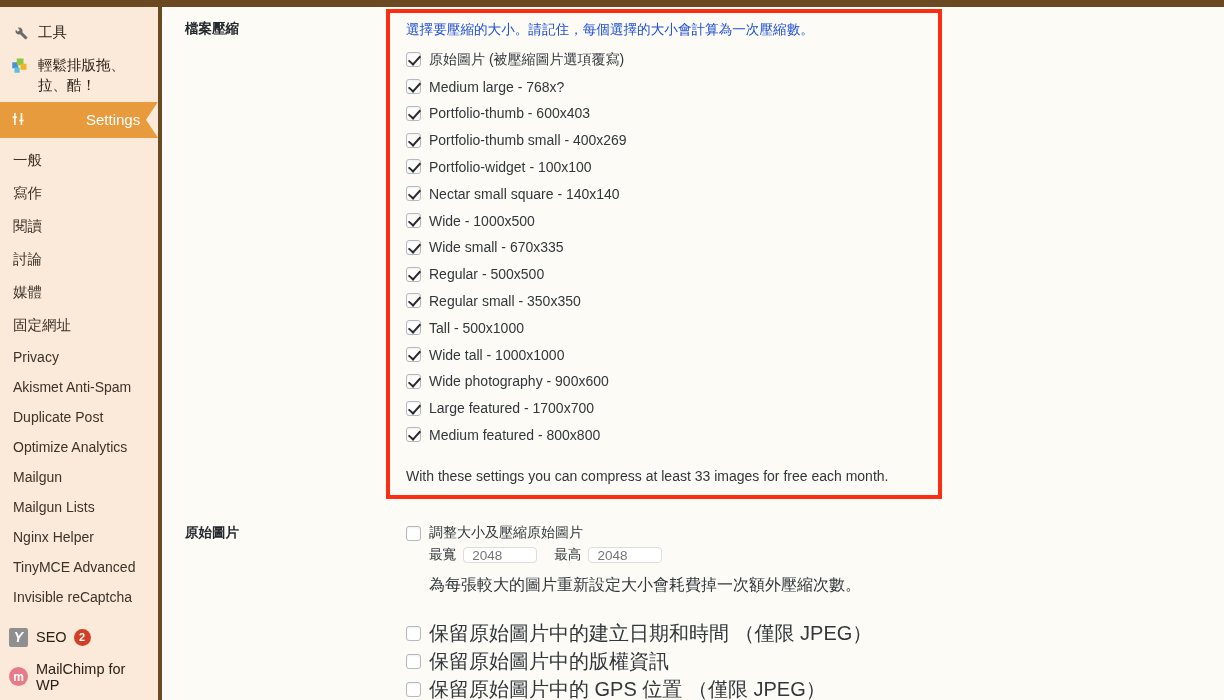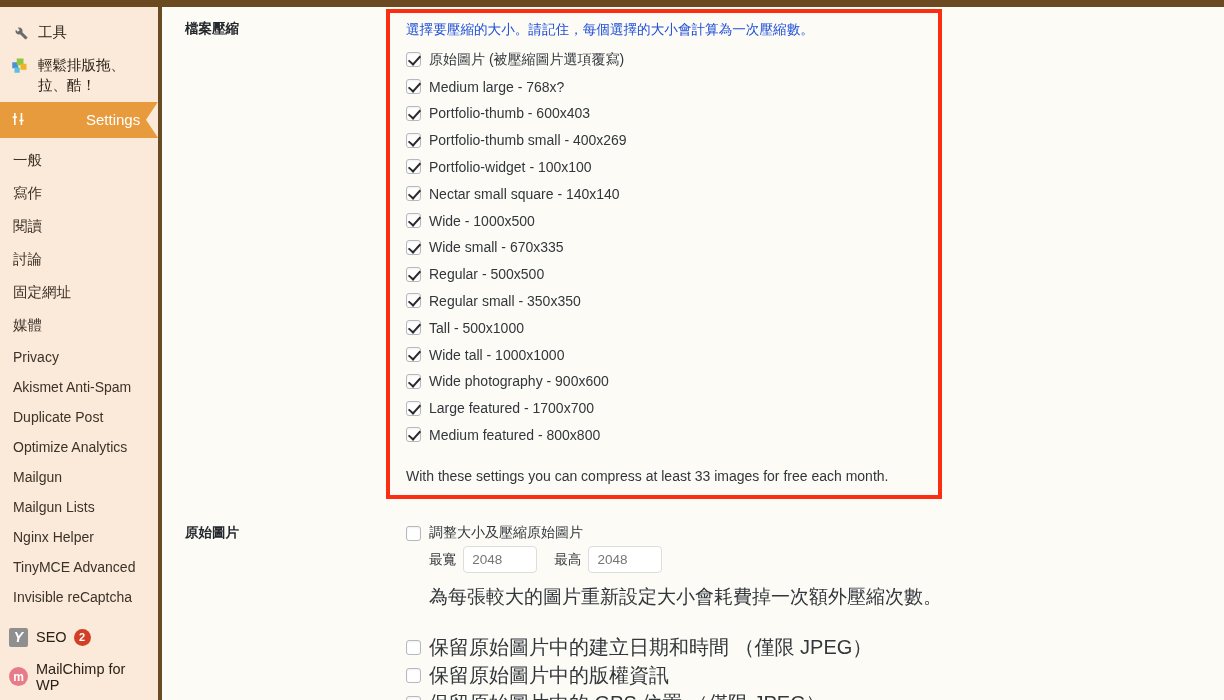--- a/index.html
+++ b/index.html
@@ -183,35 +183,35 @@
   
   .orig-row { display: flex; align-items: center; height: 26px; font-size: 14px; color: #32373c; }
   .dim-row {
     display: flex; align-items: center;
     margin-left: 23px;
     font-size: 13.6px;
     color: #32373c;
   }
   .dim-row .lbl { margin-right: 7px; }
   .txtinput {
-    width: 74px; height: 27px;
+    width: 74px; height: 16px;
     border: 1px solid #ddd;
     border-radius: 4px;
     background: #fff;
     font-size: 13.5px;
     color: #a9a9a9;
     padding: 0 8px;
     font-family: "Liberation Sans", sans-serif;
     outline: none;
   }
   .dim-row .spacer { width: 17px; }
   .hint {
     margin-top: 11px;
     margin-left: 23px;
-    font-size: 19px;
+    font-size: 16px;
     color: #32373c;
   }
   .meta-list { margin-top: 23px; }
   .meta-row {
     display: flex; align-items: center;
     height: 28px;
     font-size: 20px;
     color: #32373c;
   }
 </style>
@@ -258,22 +258,22 @@
         <span class="m-label">Settings</span>
         <span class="notch"></span>
       </div>
 
       <div style="height:6px"></div>
 
       <div class="sub-item cjk">一般</div>
       <div class="sub-item cjk">寫作</div>
       <div class="sub-item cjk">閱讀</div>
       <div class="sub-item cjk">討論</div>
+      <div class="sub-item cjk">媒體</div>
       <div class="sub-item cjk">固定網址</div>
-      <div class="sub-item cjk">媒體</div>
       <div class="sub-item">Privacy</div>
       <div class="sub-item">Akismet Anti-Spam</div>
       <div class="sub-item">Duplicate Post</div>
       <div class="sub-item">Optimize Analytics</div>
       <div class="sub-item">Mailgun</div>
       <div class="sub-item">Mailgun Lists</div>
       <div class="sub-item">Nginx Helper</div>
       <div class="sub-item">TinyMCE Advanced</div>
       <div class="sub-item">Invisible reCaptcha</div>
 

